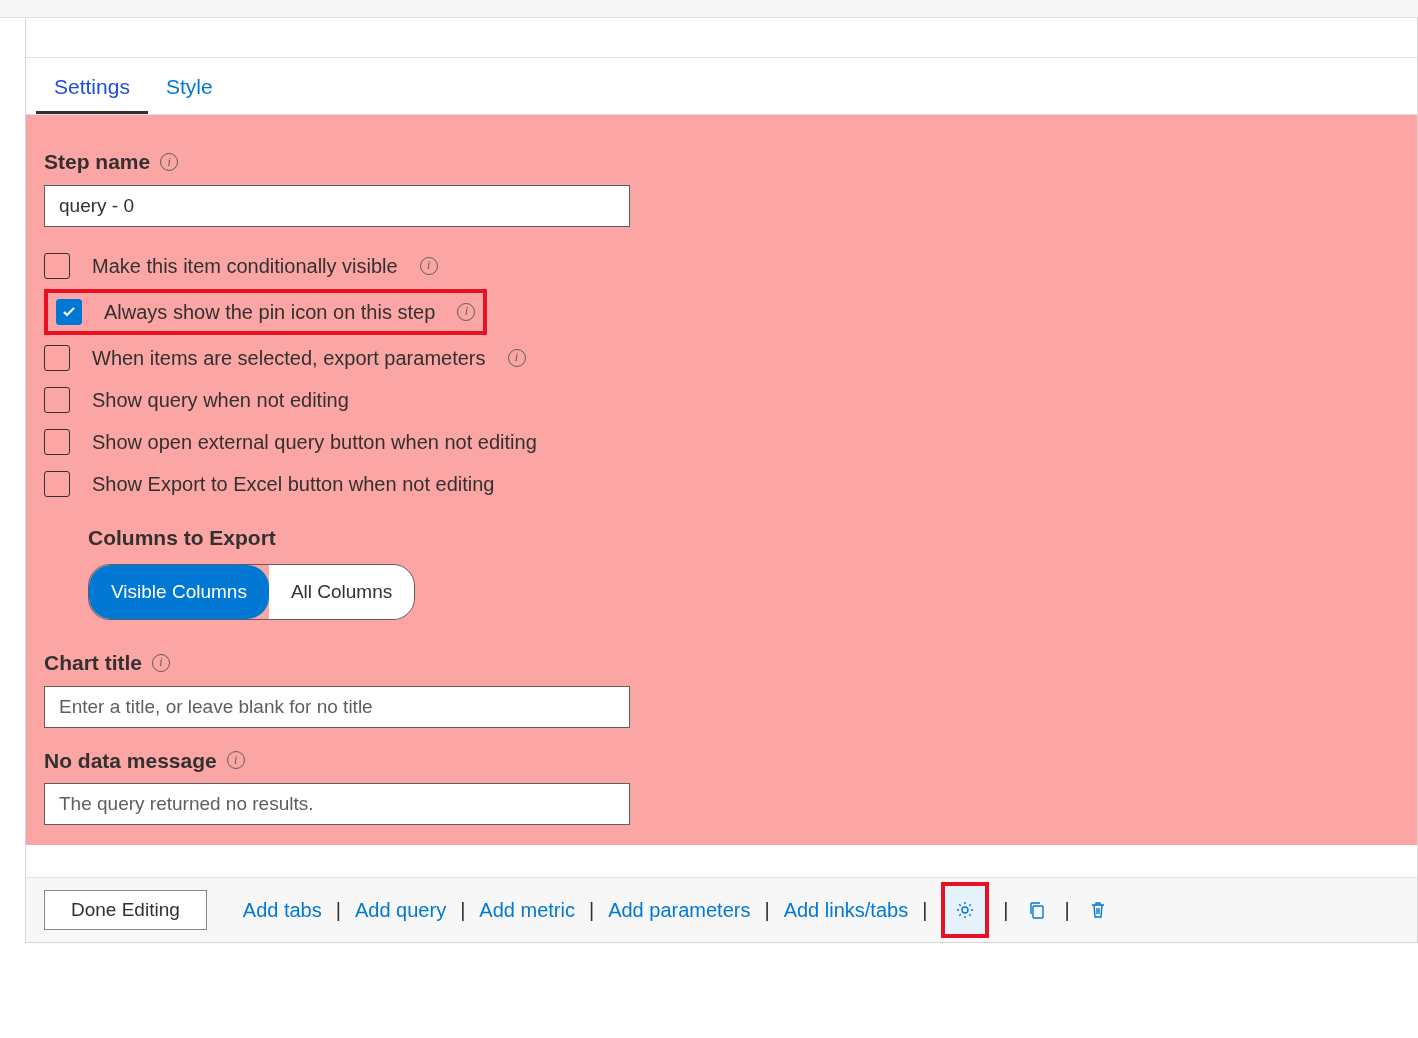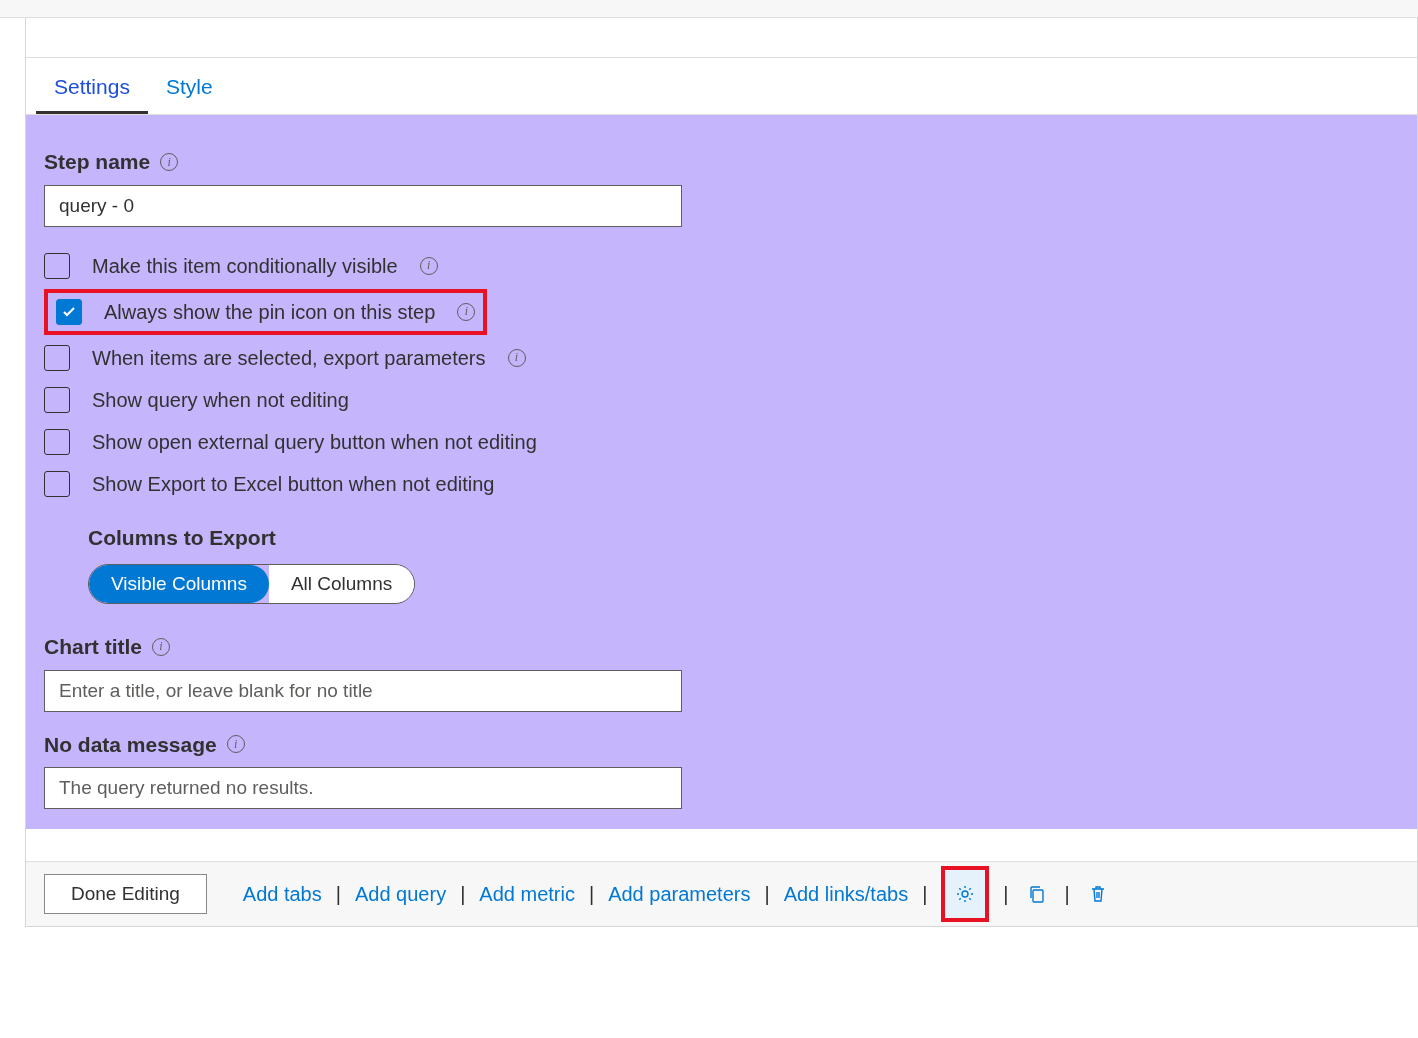--- a/index.html
+++ b/index.html
@@ -44,21 +44,21 @@
   .tab.active {
     border-bottom: 3px solid #323130;
     font-weight: 400;
     color: #1d4ed8;
   }
   .tab.inactive {
     color: #0078d4;
   }
   .content {
     padding: 32px 18px 20px 18px;
-    background: #c4b5fd;
+    background: #fca5a5;
   }
   .field-label {
     font-size: 21px;
     font-weight: 600;
     color: #323130;
     display: flex;
     align-items: center;
     gap: 10px;
     margin-bottom: 8px;
   }
@@ -70,21 +70,21 @@
     height: 18px;
     border: 1px solid #605e5c;
     border-radius: 50%;
     font-size: 12px;
     font-style: italic;
     color: #605e5c;
     font-weight: 400;
     font-family: Georgia, serif;
   }
   .text-input {
-    width: 638px;
+    width: 586px;
     height: 42px;
     border: 1px solid #605e5c;
     padding: 0 14px;
     font-size: 19px;
     color: #323130;
     background: #fff;
   }
   .text-input::placeholder { color: #605e5c; }
   .checkbox-group { margin-top: 18px; }
   .checkbox-row {
@@ -127,21 +127,21 @@
   .subhead {
     font-size: 21px;
     font-weight: 600;
     margin-bottom: 12px;
   }
   .pill-toggle {
     display: inline-flex;
     border: 1px solid #605e5c;
     border-radius: 22px;
     overflow: hidden;
-    height: 40px;
+    height: 56px;
     align-items: stretch;
   }
   .pill-opt {
     display: flex;
     align-items: center;
     padding: 0 22px;
     font-size: 19px;
     cursor: pointer;
     background: #fff;
     color: #323130;

